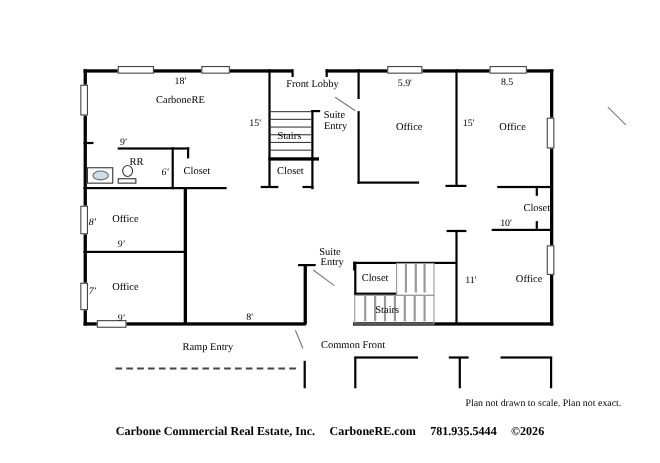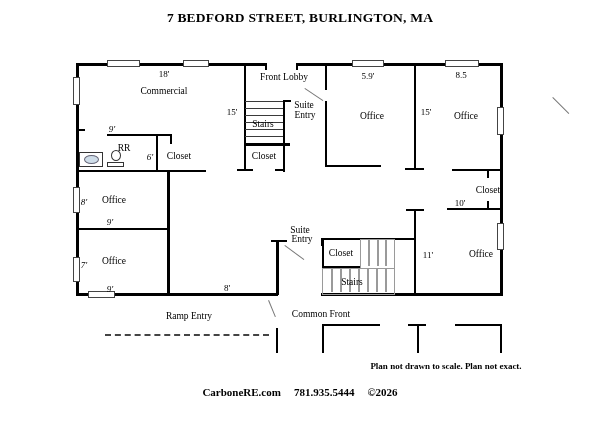--- a/index.html
+++ b/index.html
@@ -11,31 +11,30 @@
   #title2{top:26px;font-size:11.5px;}
   .wall{background:#000;}
   .gray{background:#9a9a9a;}
   .tread{background:#3a3a3a;}
   .win{background:#fff;border:1px solid #444;box-sizing:border-box;}
   .lbl{position:absolute;transform:translate(-50%,-50%);font-size:9.5px;white-space:nowrap;line-height:1;}
   .lbl.it{font-style:italic;font-size:9px;}
   .lbl.dim{font-size:9px;}
   .diag{position:absolute;height:1px;background:#777;transform-origin:0 0;}
   .dash{position:absolute;border-top:2px dashed #444;}
-  #disclaimer{position:absolute;transform:translate(-50%,-50%);font-size:9px;font-weight:bold;white-space:nowrap;}
+  #disclaimer{position:absolute;transform:translate(-50%,-50%);font-size:9px;font-weight:normal;white-space:nowrap;margin-left:48px;}
   #footer{position:absolute;left:0;top:386px;width:100%;display:flex;justify-content:center;gap:13px;
           font-size:11px;font-weight:bold;}
   .fixture{position:absolute;box-sizing:border-box;border:1px solid #333;background:#fff;}
   .oval{border-radius:50%;}
 </style>
 </head>
 <body>
 
 <div id="page">
-  <div class="abs ttl" id="title1">7 BEDFORD STREET, BURLINGTON, MA</div>
 
   <div id="plan" class="abs" style="left:0;top:0;width:600px;height:421px;">
       <div class="abs wall" style="left: 76px; top: 63px; width: 190px; height: 3px;"></div>
       <div class="abs wall" style="left: 296px; top: 63px; width: 207px; height: 3px;"></div>
       <div class="abs wall" style="left: 76px; top: 63px; width: 3px; height: 233px;"></div>
       <div class="abs wall" style="left: 500px; top: 63px; width: 3px; height: 233px;"></div>
       <div class="abs wall" style="left: 76px; top: 293px; width: 202px; height: 3px;"></div>
       <div class="abs wall" style="left: 321px; top: 293px; width: 182px; height: 3px;"></div>
       <div class="abs wall" style="left: 265px; top: 63px; width: 2px; height: 7px;"></div>
       <div class="abs wall" style="left: 296px; top: 63px; width: 2px; height: 7px;"></div>
@@ -107,21 +106,21 @@
       <div class="abs diag" style="left: 305px; top: 88px; width: 22px; height: 1px; transform: rotate(33.7deg);"></div>
       <div class="abs diag" style="left: 285px; top: 245px; width: 24px; height: 1px; transform: rotate(36.4deg);"></div>
       <div class="abs diag" style="left: 269px; top: 300px; width: 18.4px; height: 1px; transform: rotate(67.6deg);"></div>
       <div class="abs diag" style="left: 553px; top: 97px; width: 22.6px; height: 1px; transform: rotate(45deg);"></div>
       <div class="abs dash" style="left: 105px; top: 334px; width: 164px; height: 0px;"></div>
       <div class="abs fixture" style="left: 79px; top: 152px; width: 24px; height: 15px;"></div>
       <div class="abs fixture oval" style="left: 84px; top: 155px; width: 15px; height: 9px; background: rgb(207, 221, 233); border-color: rgb(102, 102, 119);"></div>
       <div class="abs fixture oval" style="left: 111px; top: 150px; width: 10px; height: 11px;"></div>
       <div class="abs fixture" style="left: 107px; top: 162px; width: 17px; height: 5px;"></div>
       <div class="lbl dim" style="left: 164px; top: 74px;">18'</div>
-      <div class="lbl " style="left: 164px; top: 92px;">Commercial</div>
+      <div class="lbl " style="left: 164px; top: 92px;">CarboneRE</div>
       <div class="lbl dim" style="left: 232px; top: 112px;">15'</div>
       <div class="lbl " style="left: 284px; top: 78px;">Front Lobby</div>
       <div class="lbl " style="left: 304px; top: 106px;">Suite</div>
       <div class="lbl " style="left: 305px; top: 116px;">Entry</div>
       <div class="lbl dim" style="left: 368px; top: 76px;">5.9'</div>
       <div class="lbl " style="left: 372px; top: 117px;">Office</div>
       <div class="lbl dim" style="left: 426px; top: 112px;">15'</div>
       <div class="lbl dim" style="left: 461px; top: 75px;">8.5</div>
       <div class="lbl " style="left: 466px; top: 117px;">Office</div>
       <div class="lbl " style="left: 263px; top: 125px;">Stairs</div>
@@ -145,17 +144,18 @@
       <div class="lbl " style="left: 488px; top: 191px;">Closet</div>
       <div class="lbl dim" style="left: 460px; top: 203px;">10'</div>
       <div class="lbl " style="left: 481px; top: 255px;">Office</div>
       <div class="lbl " style="left: 189px; top: 317px;">Ramp Entry</div>
       <div class="lbl " style="left: 321px; top: 315px;">Common Front</div>
     </div>
 
   <div id="disclaimer" style="left:446px;top:366px;">Plan not drawn to scale.  Plan not exact.</div>
 
   <div id="footer">
+    <span>Carbone Commercial Real Estate, Inc.</span>
     <span>CarboneRE.com</span>
     <span>781.935.5444</span>
     <span>©2026</span>
   </div>
 </div>
 
 </body></html>

